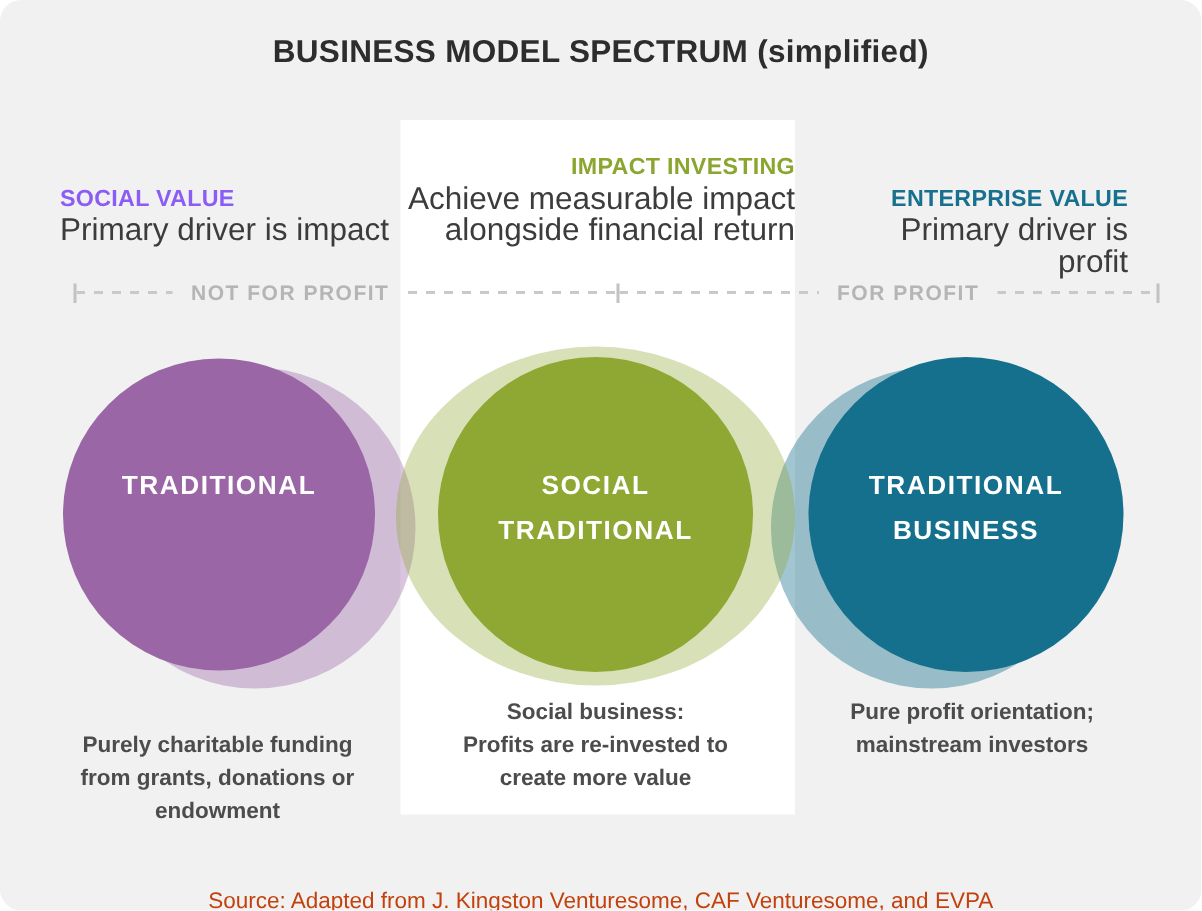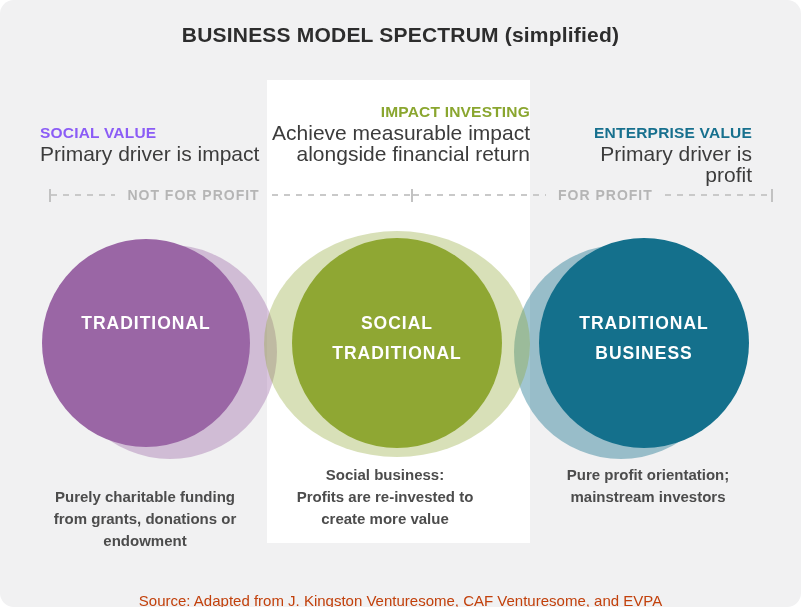--- a/index.html
+++ b/index.html
@@ -54,21 +54,21 @@
   }
   .lbl-left   { left:46px; }
   .lbl-center { left:297px; }
   .lbl-right  { left:544px; }
 
   .description {
     position:absolute; top:464px; width:240px; text-align:center;
     font-size:15px; font-weight:bold; color:#4c4c4c; line-height:22px;
   }
   .desc-left   { left:25px;margin-top:22px; }
-  .desc-center { left:265px; }
+  .desc-center { left:277px; }
   .desc-right  { left:528px; }
 
   .source {
     position:absolute; left:0; top:592px; width:100%;
     text-align:center; font-size:15px; color:#c2410c;
   }
 </style>
 </head>
 <body>
 

